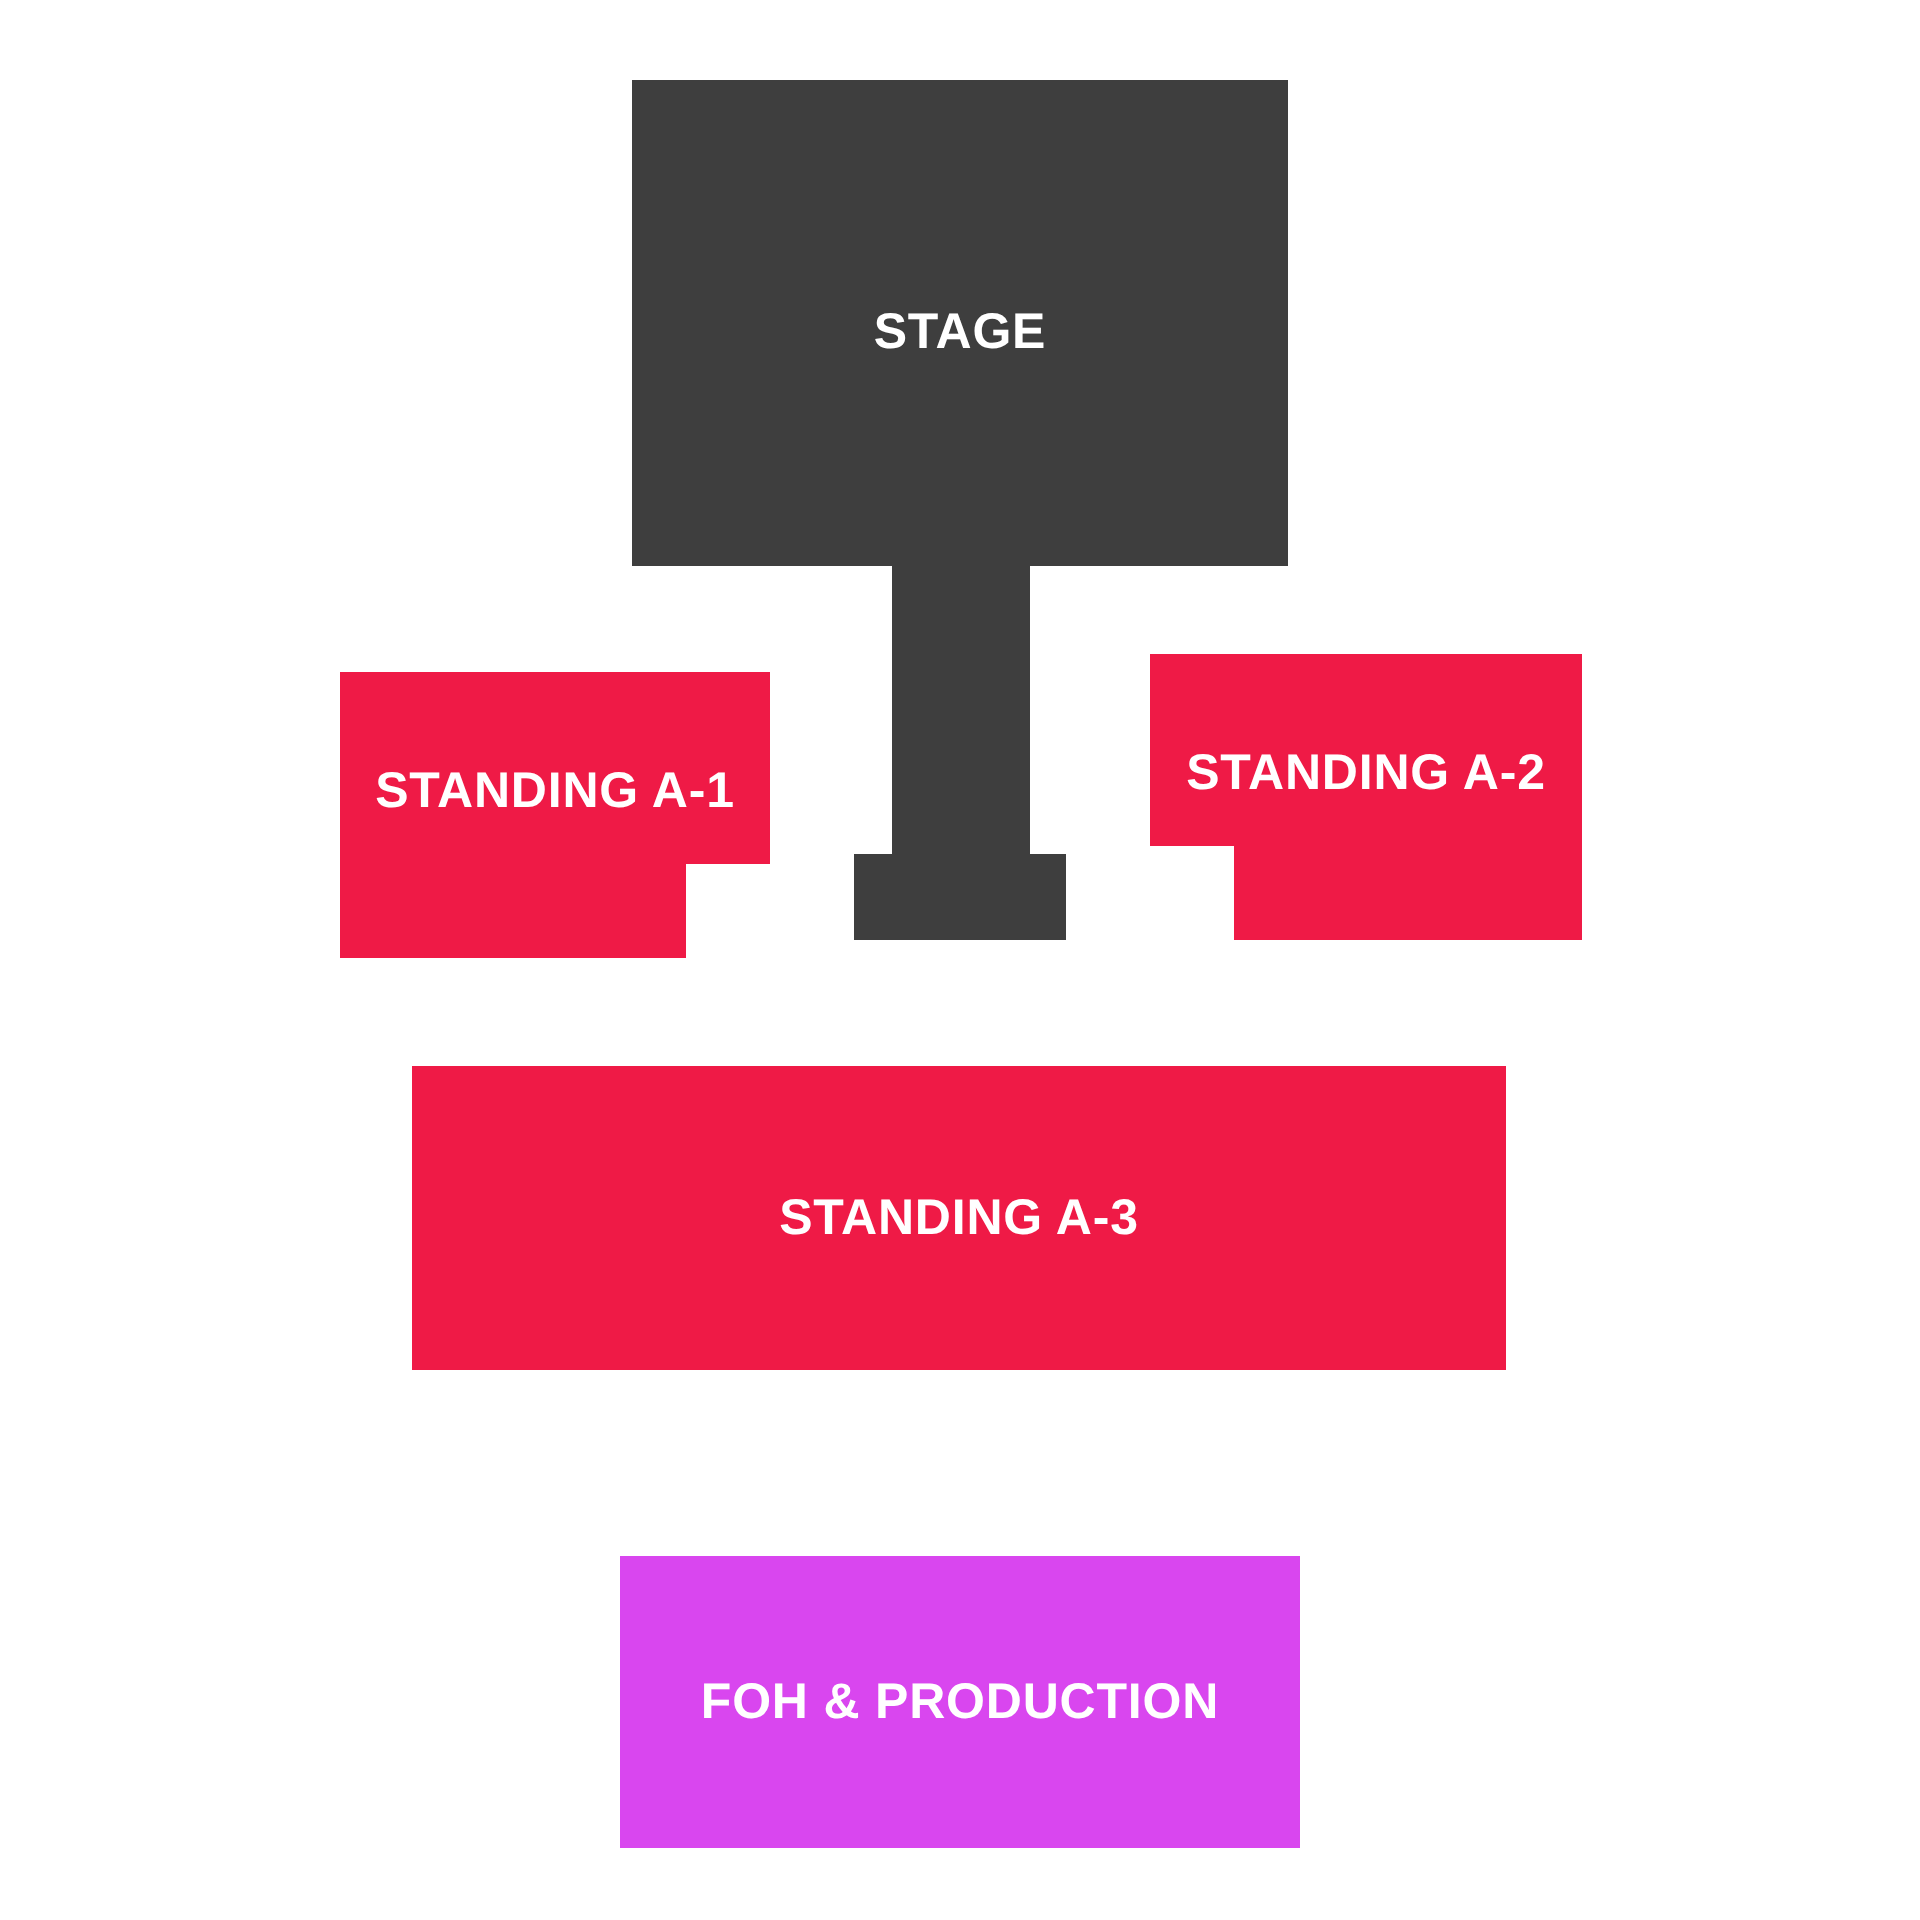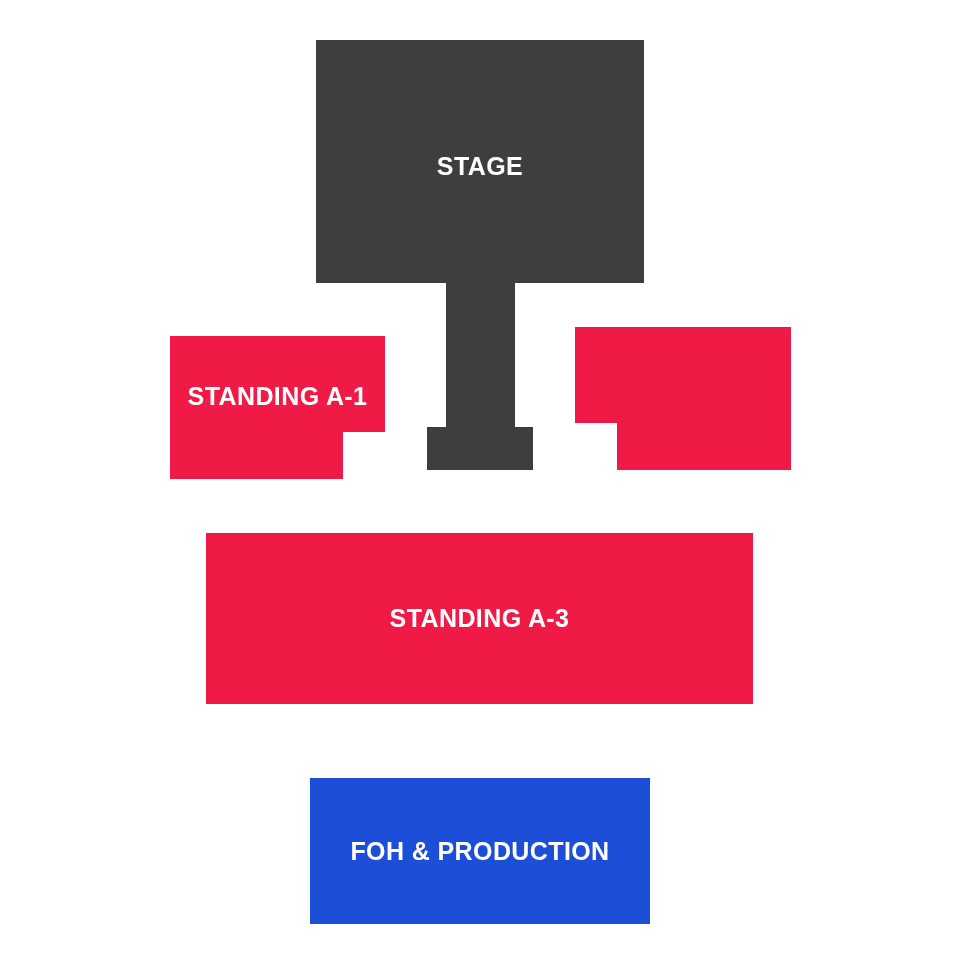--- a/index.html
+++ b/index.html
@@ -44,21 +44,21 @@
   .zone-a1 .part-front { left: 0; top: 96px; width: 173px; height: 47px; }
   .zone-a2 .part-main { left: 0; top: 0; width: 216px; height: 96px; }
   .zone-a2 .part-front { left: 42px; top: 96px; width: 174px; height: 47px; }
   .l-zone .zone-label {
     position: absolute;
     left: 0; right: 0;
     top: 60px;
     transform: translateY(-50%);
   }
   
-  .zone-a3 { left: 206px; top: 531px; width: 547px; height: 171px; }
+  .zone-a3 { left: 206px; top: 531px; width: 547px; height: 152px; }
   
   .foh { left: 310px; top: 776px; width: 340px; height: 146px; }
 </style>
 </head>
 <body>
 
 <div class="canvas" style="background-color: rgb(255, 255, 255);">
 
   <div class="block stage" style="background-color: rgb(62, 62, 62);">
     <span class="zone-label">STAGE</span>
@@ -69,23 +69,24 @@
 
   <div class="l-zone zone-a1">
     <div class="l-part part-main" style="background-color: rgb(239, 26, 70);"></div>
     <div class="l-part part-front" style="background-color: rgb(239, 26, 70);"></div>
     <span class="zone-label">STANDING A-1</span>
   </div>
 
   <div class="l-zone zone-a2">
     <div class="l-part part-main" style="background-color: rgb(239, 26, 70);"></div>
     <div class="l-part part-front" style="background-color: rgb(239, 26, 70);"></div>
+    <span class="zone-label">STANDING A-2</span>
   </div>
 
   <div class="block zone-a3" style="background-color: rgb(239, 26, 70);">
     <span class="zone-label">STANDING A-3</span>
   </div>
 
-  <div class="block foh" style="background-color: #1d4ed8;">
+  <div class="block foh" style="background-color: #d946ef;">
     <span class="zone-label">FOH &amp; PRODUCTION</span>
   </div>
 
 </div>
 
 </body></html>

